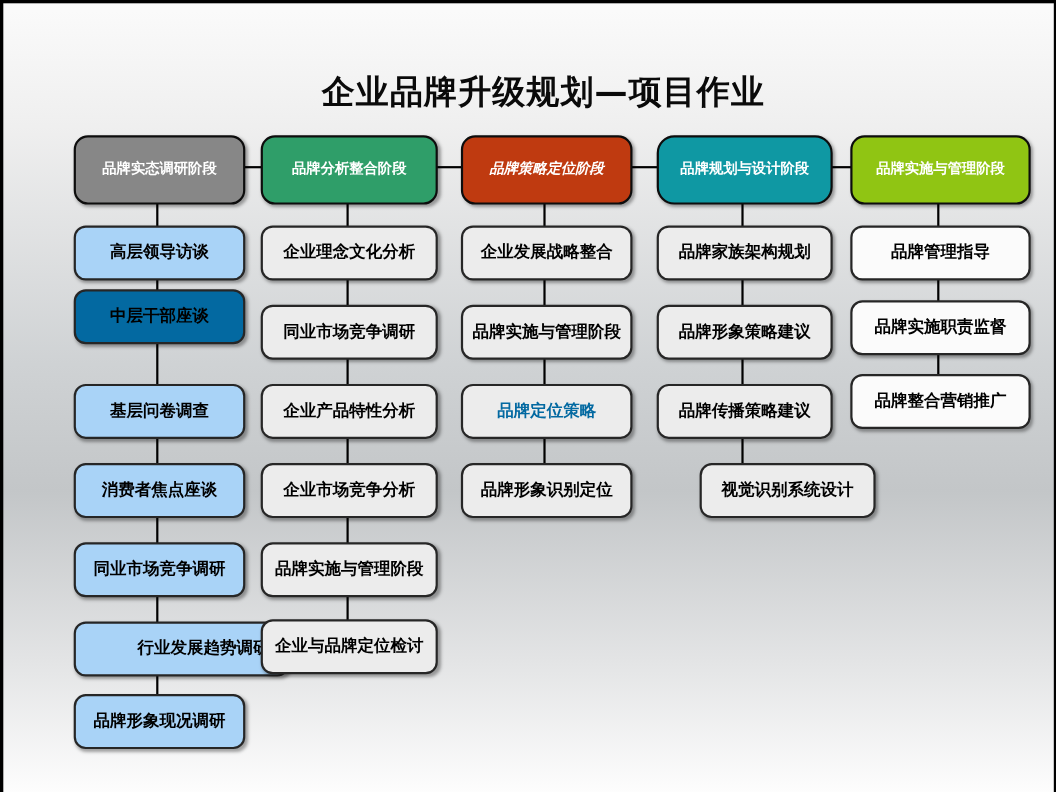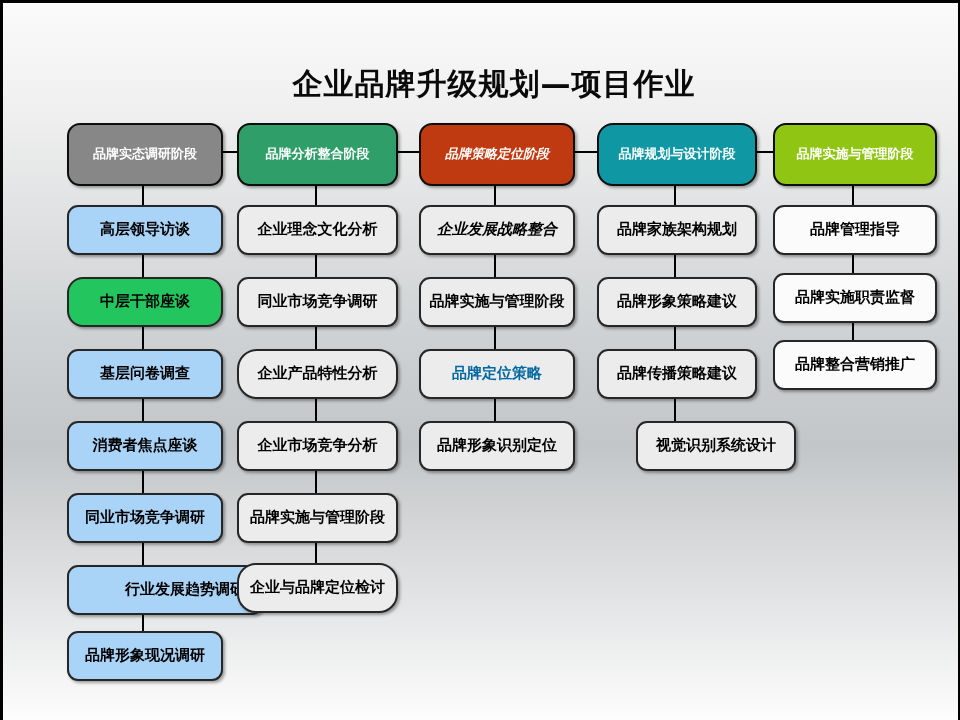--- a/index.html
+++ b/index.html
@@ -38,37 +38,37 @@
 <div class="edge" id="edge-left"></div>
 <div class="edge" id="edge-right"></div>
 
 <h1 class="title">企业品牌升级规划—项目作业</h1>
 
 <div id="diagram">
     <div class="hline" style="top: 151px; left: 143px; width: 710px; background: rgb(0, 0, 0);"></div>
     <div class="vline" style="top: 178px; left: 142px; height: 476px; background: rgb(0, 0, 0);"></div>
     <div class="node header-node" style="top: 123px; left: 67px; width: 152px; background: rgb(135, 135, 135); color: rgb(255, 255, 255);">品牌实态调研阶段</div>
     <div class="node task-node" style="top: 205px; left: 67px; width: 152px; background: rgb(169, 211, 247); color: rgb(0, 0, 0);">高层领导访谈</div>
-    <div class="node task-node" style="top: 277px; left: 67px; width: 152px; background: #22c55e; color: rgb(0, 0, 0); border-radius: 16px;">中层干部座谈</div>
+    <div class="node task-node" style="top: 263px; left: 67px; width: 152px; background: #0369a1; color: rgb(0, 0, 0);">中层干部座谈</div>
     <div class="node task-node" style="top: 349px; left: 67px; width: 152px; background: rgb(169, 211, 247); color: rgb(0, 0, 0);">基层问卷调查</div>
     <div class="node task-node" style="top: 421px; left: 67px; width: 152px; background: rgb(169, 211, 247); color: rgb(0, 0, 0);">消费者焦点座谈</div>
     <div class="node task-node" style="top: 493px; left: 67px; width: 152px; background: rgb(169, 211, 247); color: rgb(0, 0, 0);">同业市场竞争调研</div>
     <div class="node task-node" style="top: 565px; left: 67px; width: 152px; background: rgb(169, 211, 247); color: rgb(0, 0, 0); padding-left: 40px;">行业发展趋势调研</div>
     <div class="node task-node" style="top: 631px; left: 67px; width: 152px; background: rgb(169, 211, 247); color: rgb(0, 0, 0); text-align: right;">品牌形象现况调研</div>
     <div class="vline" style="top: 178px; left: 314.5px; height: 408px; background: rgb(0, 0, 0);"></div>
     <div class="node header-node" style="top: 123px; left: 237px; width: 157px; background: rgb(47, 158, 105); color: rgb(255, 255, 255);">品牌分析整合阶段</div>
     <div class="node task-node" style="top: 205px; left: 237px; width: 157px; background: rgb(236, 236, 236); color: rgb(0, 0, 0);">企业理念文化分析</div>
     <div class="node task-node" style="top: 277px; left: 237px; width: 157px; background: rgb(236, 236, 236); color: rgb(0, 0, 0);">同业市场竞争调研</div>
-    <div class="node task-node" style="top: 349px; left: 237px; width: 157px; background: rgb(236, 236, 236); color: rgb(0, 0, 0); border-radius: 20px;">企业产品特性分析</div>
+    <div class="node task-node" style="top: 349px; left: 237px; width: 157px; background: rgb(236, 236, 236); color: rgb(0, 0, 0);">企业产品特性分析</div>
     <div class="node task-node" style="top: 421px; left: 237px; width: 157px; background: rgb(236, 236, 236); color: rgb(0, 0, 0);">企业市场竞争分析</div>
     <div class="node task-node" style="top: 493px; left: 237px; width: 157px; background: rgb(236, 236, 236); color: rgb(0, 0, 0);">品牌实施与管理阶段</div>
-    <div class="node task-node" style="top: 563px; left: 237px; width: 157px; background: rgb(236, 236, 236); color: rgb(0, 0, 0); border-radius: 19px;">企业与品牌定位检讨</div>
+    <div class="node task-node" style="top: 563px; left: 237px; width: 157px; background: rgb(236, 236, 236); color: rgb(0, 0, 0);">企业与品牌定位检讨</div>
     <div class="vline" style="top: 178px; left: 494px; height: 266px; background: rgb(0, 0, 0);"></div>
     <div class="node header-node" style="top: 123px; left: 419px; width: 152px; background: rgb(191, 58, 16); color: rgb(255, 255, 255); font-style: italic;">品牌策略定位阶段</div>
-    <div class="node task-node" style="top: 205px; left: 419px; width: 152px; background: rgb(236, 236, 236); color: rgb(0, 0, 0); font-style: italic;">企业发展战略整合</div>
+    <div class="node task-node" style="top: 205px; left: 419px; width: 152px; background: rgb(236, 236, 236); color: rgb(0, 0, 0);">企业发展战略整合</div>
     <div class="node task-node" style="top: 277px; left: 419px; width: 152px; background: rgb(236, 236, 236); color: rgb(0, 0, 0);">品牌实施与管理阶段</div>
     <div class="node task-node" style="top: 349px; left: 419px; width: 152px; background: rgb(236, 236, 236); color: #0369a1;">品牌定位策略</div>
     <div class="node task-node" style="top: 421px; left: 419px; width: 152px; background: rgb(236, 236, 236); color: rgb(0, 0, 0);">品牌形象识别定位</div>
     <div class="vline" style="top: 178px; left: 674px; height: 266px; background: rgb(0, 0, 0);"></div>
     <div class="node header-node" style="top: 123px; left: 597px; width: 156px; background: rgb(15, 152, 163); color: rgb(255, 255, 255); border-radius: 16px;">品牌规划与设计阶段</div>
     <div class="node task-node" style="top: 205px; left: 597px; width: 156px; background: rgb(236, 236, 236); color: rgb(0, 0, 0);">品牌家族架构规划</div>
     <div class="node task-node" style="top: 277px; left: 597px; width: 156px; background: rgb(236, 236, 236); color: rgb(0, 0, 0);">品牌形象策略建议</div>
     <div class="node task-node" style="top: 349px; left: 597px; width: 156px; background: rgb(236, 236, 236); color: rgb(0, 0, 0);">品牌传播策略建议</div>
     <div class="node task-node" style="top: 421px; left: 597px; width: 156px; background: rgb(236, 236, 236); color: rgb(0, 0, 0); margin-left: 39px;">视觉识别系统设计</div>
     <div class="vline" style="top: 178px; left: 852px; height: 185px; background: rgb(0, 0, 0);"></div>

